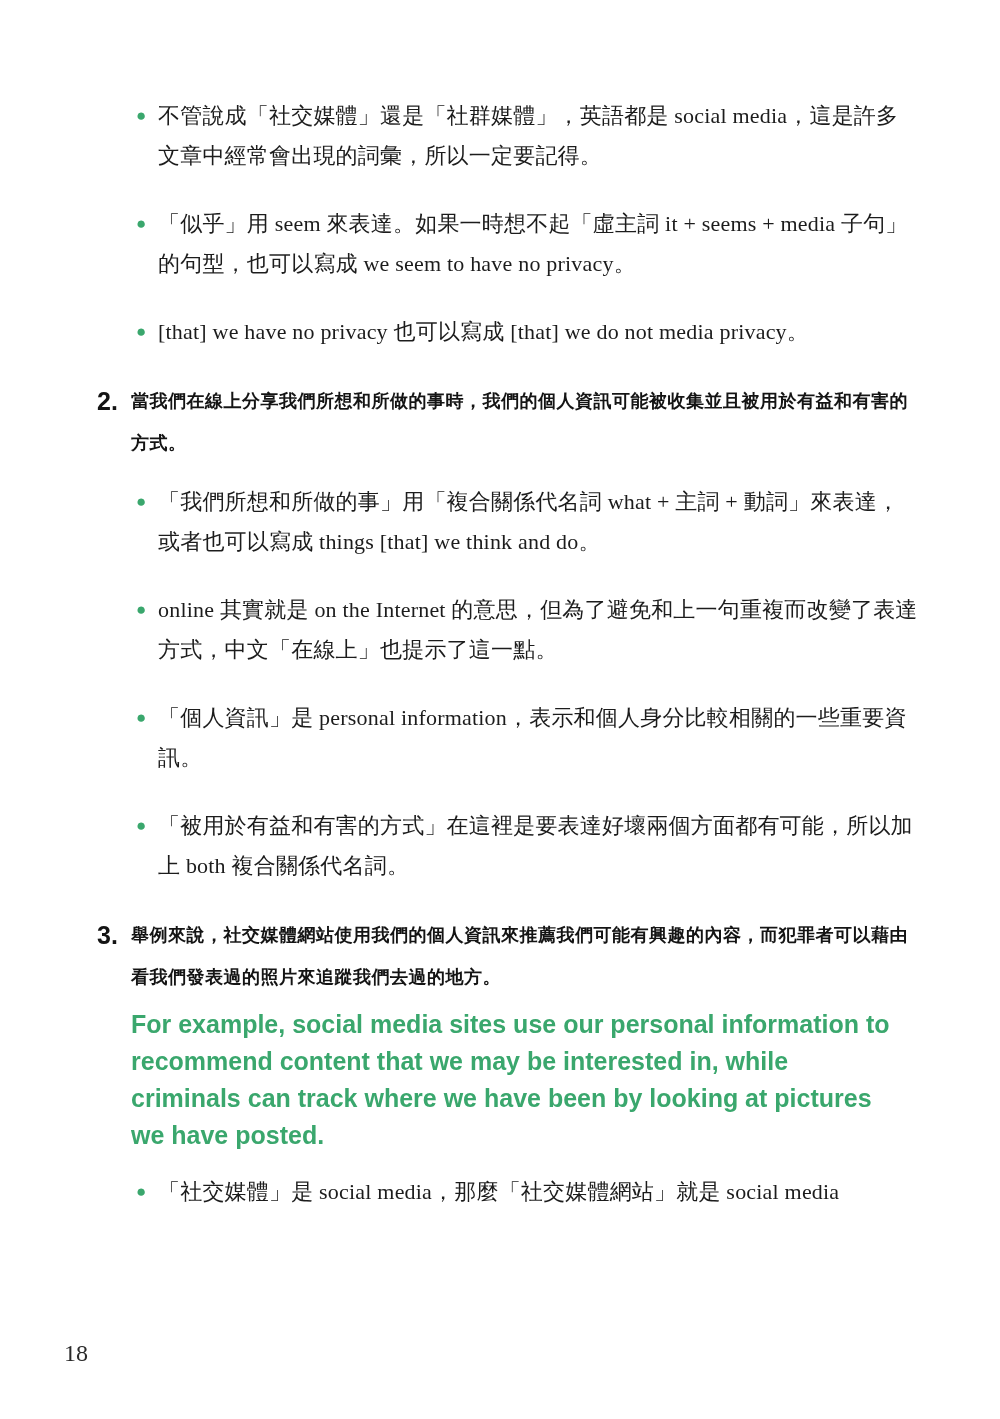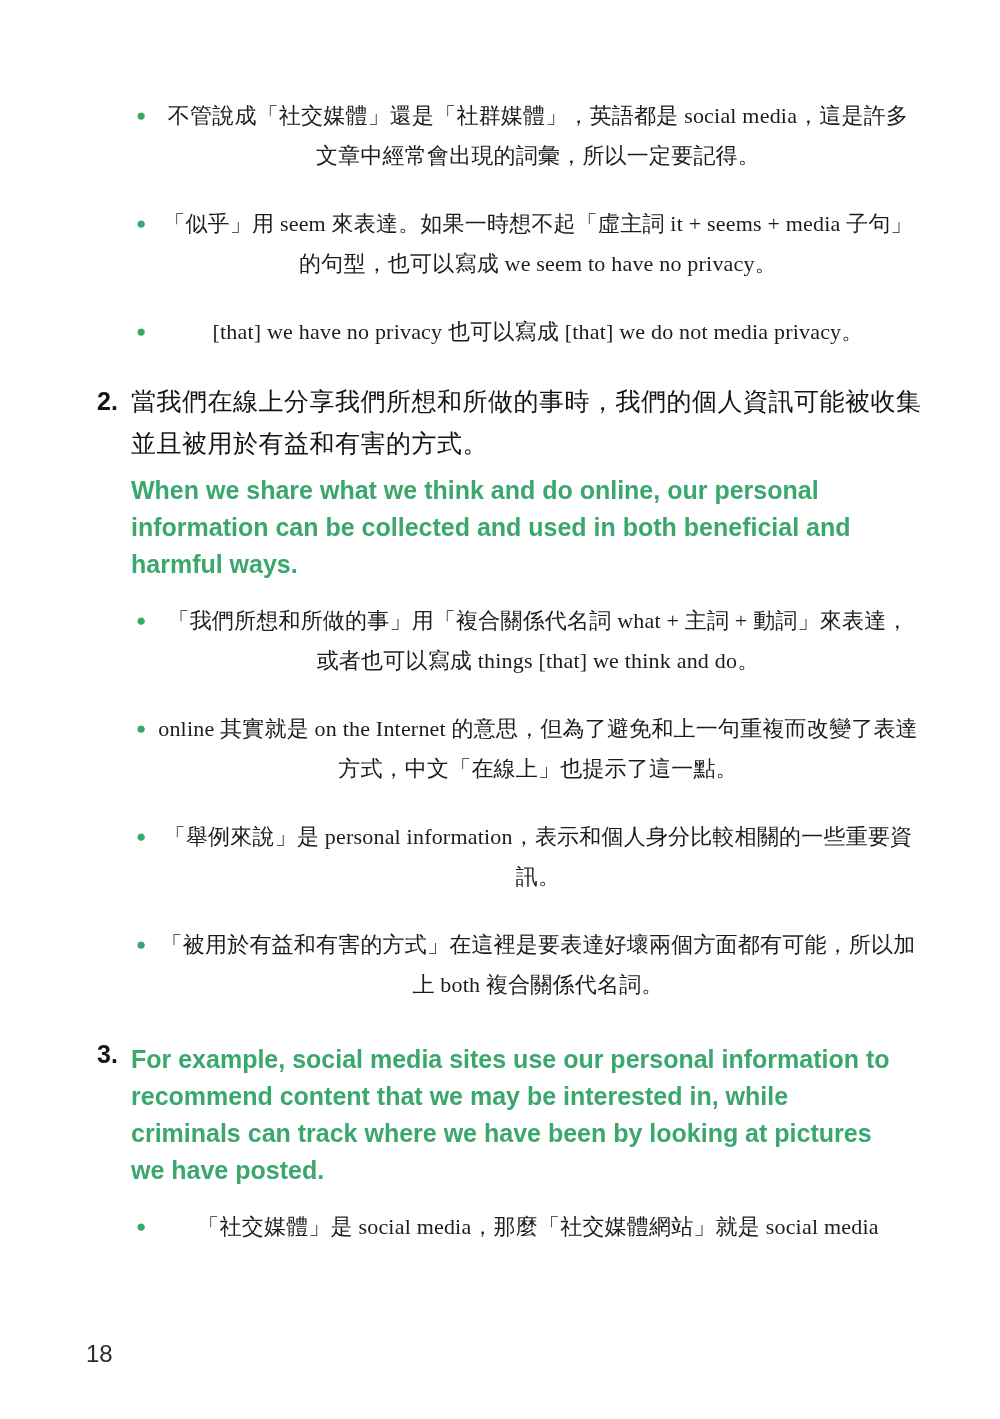--- a/index.html
+++ b/index.html
@@ -27,21 +27,20 @@
     color: var(--green, #3aa76d);
     font-size: 17px;
     line-height: 40px;
     font-family: "Liberation Sans", "DejaVu Sans", sans-serif;
   }
   .bullet .btext {
     font-size: 22px;
     line-height: 40px;
     width: 760px;
     letter-spacing: 0.2px;
-    text-align: center;
   }
 
   
   .numbered {
     display: flex;
     margin-left: 97px;
     margin-top: 20px;
     margin-bottom: 16px;
   }
   .numbered .num {
@@ -49,44 +48,44 @@
     width: 34px;
     font-family: "Liberation Sans", "DejaVu Sans", sans-serif;
     font-weight: bold;
     font-size: 25px;
     line-height: 42px;
     color: #141414;
   }
   .numbered .ncontent { width: 795px; }
   .numbered .zh {
     font-family: "Liberation Sans", "DejaVu Sans", sans-serif;
-    font-weight: normal;
-    font-size: 25px;
+    font-weight: bold;
+    font-size: 18px;
     line-height: 42px;
     color: #141414;
     letter-spacing: 0.5px;
   }
   .numbered .en {
     font-family: "Liberation Sans", "DejaVu Sans", sans-serif;
     font-weight: bold;
     font-size: 25px;
     line-height: 37px;
     color: var(--green, #3aa76d);
     margin-top: 8px;
     width: 770px;
   }
 
   .sub-bullets { margin-top: 18px; }
 
   
   .page-number {
     position: absolute;
-    left: 86px;
+    left: 64px;
     top: 1340px;
-    font-family: Liberation Sans, sans-serif;
+    font-family: Liberation Serif, serif;
     font-size: 24px;
     color: #2b2b2b;
   }
 </style>
 </head>
 <body>
 
 <div class="page-content">
 
   <div class="bullet-group">
@@ -101,46 +100,46 @@
     <div class="bullet">
       <span class="dot">●</span>
       <p class="btext">[that] we have no privacy 也可以寫成 [that] we do not media privacy。</p>
     </div>
   </div>
 
   <div class="numbered">
     <span class="num">2.</span>
     <div class="ncontent">
       <p class="zh">當我們在線上分享我們所想和所做的事時，我們的個人資訊可能被收集並且被用於有益和有害的方式。</p>
-      <p class="en">When we share what we think and do online, our personal information can be collected and used in both beneficial and harmful ways.</p>
     </div>
   </div>
 
   <div class="bullet-group sub-bullets">
     <div class="bullet">
       <span class="dot">●</span>
       <p class="btext">「我們所想和所做的事」用「複合關係代名詞 what + 主詞 + 動詞」來表達，或者也可以寫成 things [that] we think and do。</p>
     </div>
     <div class="bullet">
       <span class="dot">●</span>
       <p class="btext">online 其實就是 on the Internet 的意思，但為了避免和上一句重複而改變了表達方式，中文「在線上」也提示了這一點。</p>
     </div>
     <div class="bullet">
       <span class="dot">●</span>
-      <p class="btext">「舉例來說」是 personal information，表示和個人身分比較相關的一些重要資訊。</p>
+      <p class="btext">「個人資訊」是 personal information，表示和個人身分比較相關的一些重要資訊。</p>
     </div>
     <div class="bullet">
       <span class="dot">●</span>
       <p class="btext">「被用於有益和有害的方式」在這裡是要表達好壞兩個方面都有可能，所以加上 both 複合關係代名詞。</p>
     </div>
   </div>
 
   <div class="numbered">
     <span class="num">3.</span>
     <div class="ncontent">
+      <p class="zh">舉例來說，社交媒體網站使用我們的個人資訊來推薦我們可能有興趣的內容，而犯罪者可以藉由看我們發表過的照片來追蹤我們去過的地方。</p>
       <p class="en">For example, social media sites use our personal information to recommend content that we may be interested in, while criminals can track where we have been by looking at pictures we have posted.</p>
     </div>
   </div>
 
   <div class="bullet-group sub-bullets">
     <div class="bullet">
       <span class="dot">●</span>
       <p class="btext">「社交媒體」是 social media，那麼「社交媒體網站」就是 social media</p>
     </div>
   </div>

